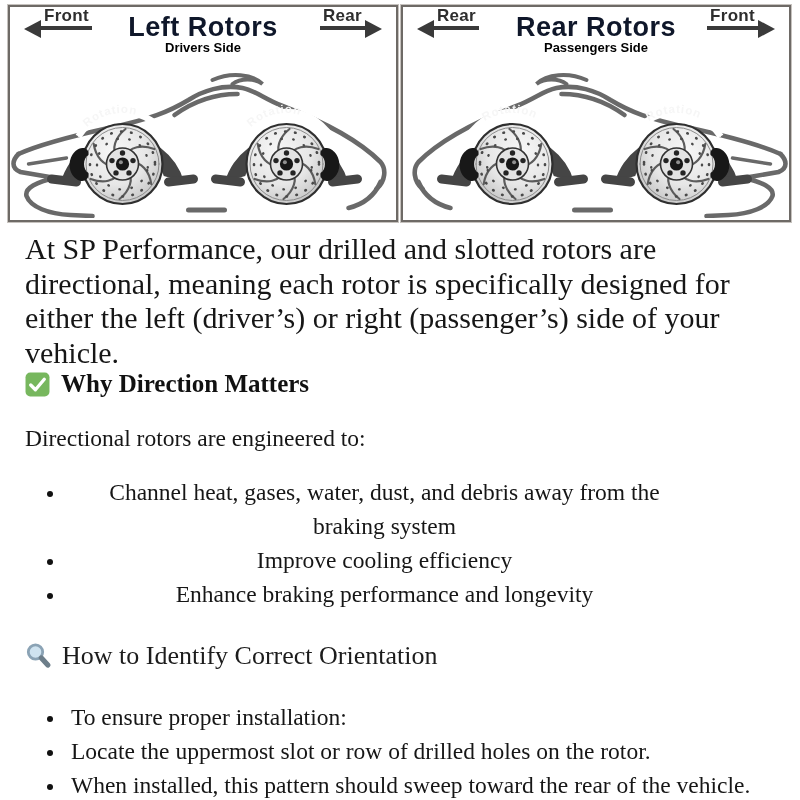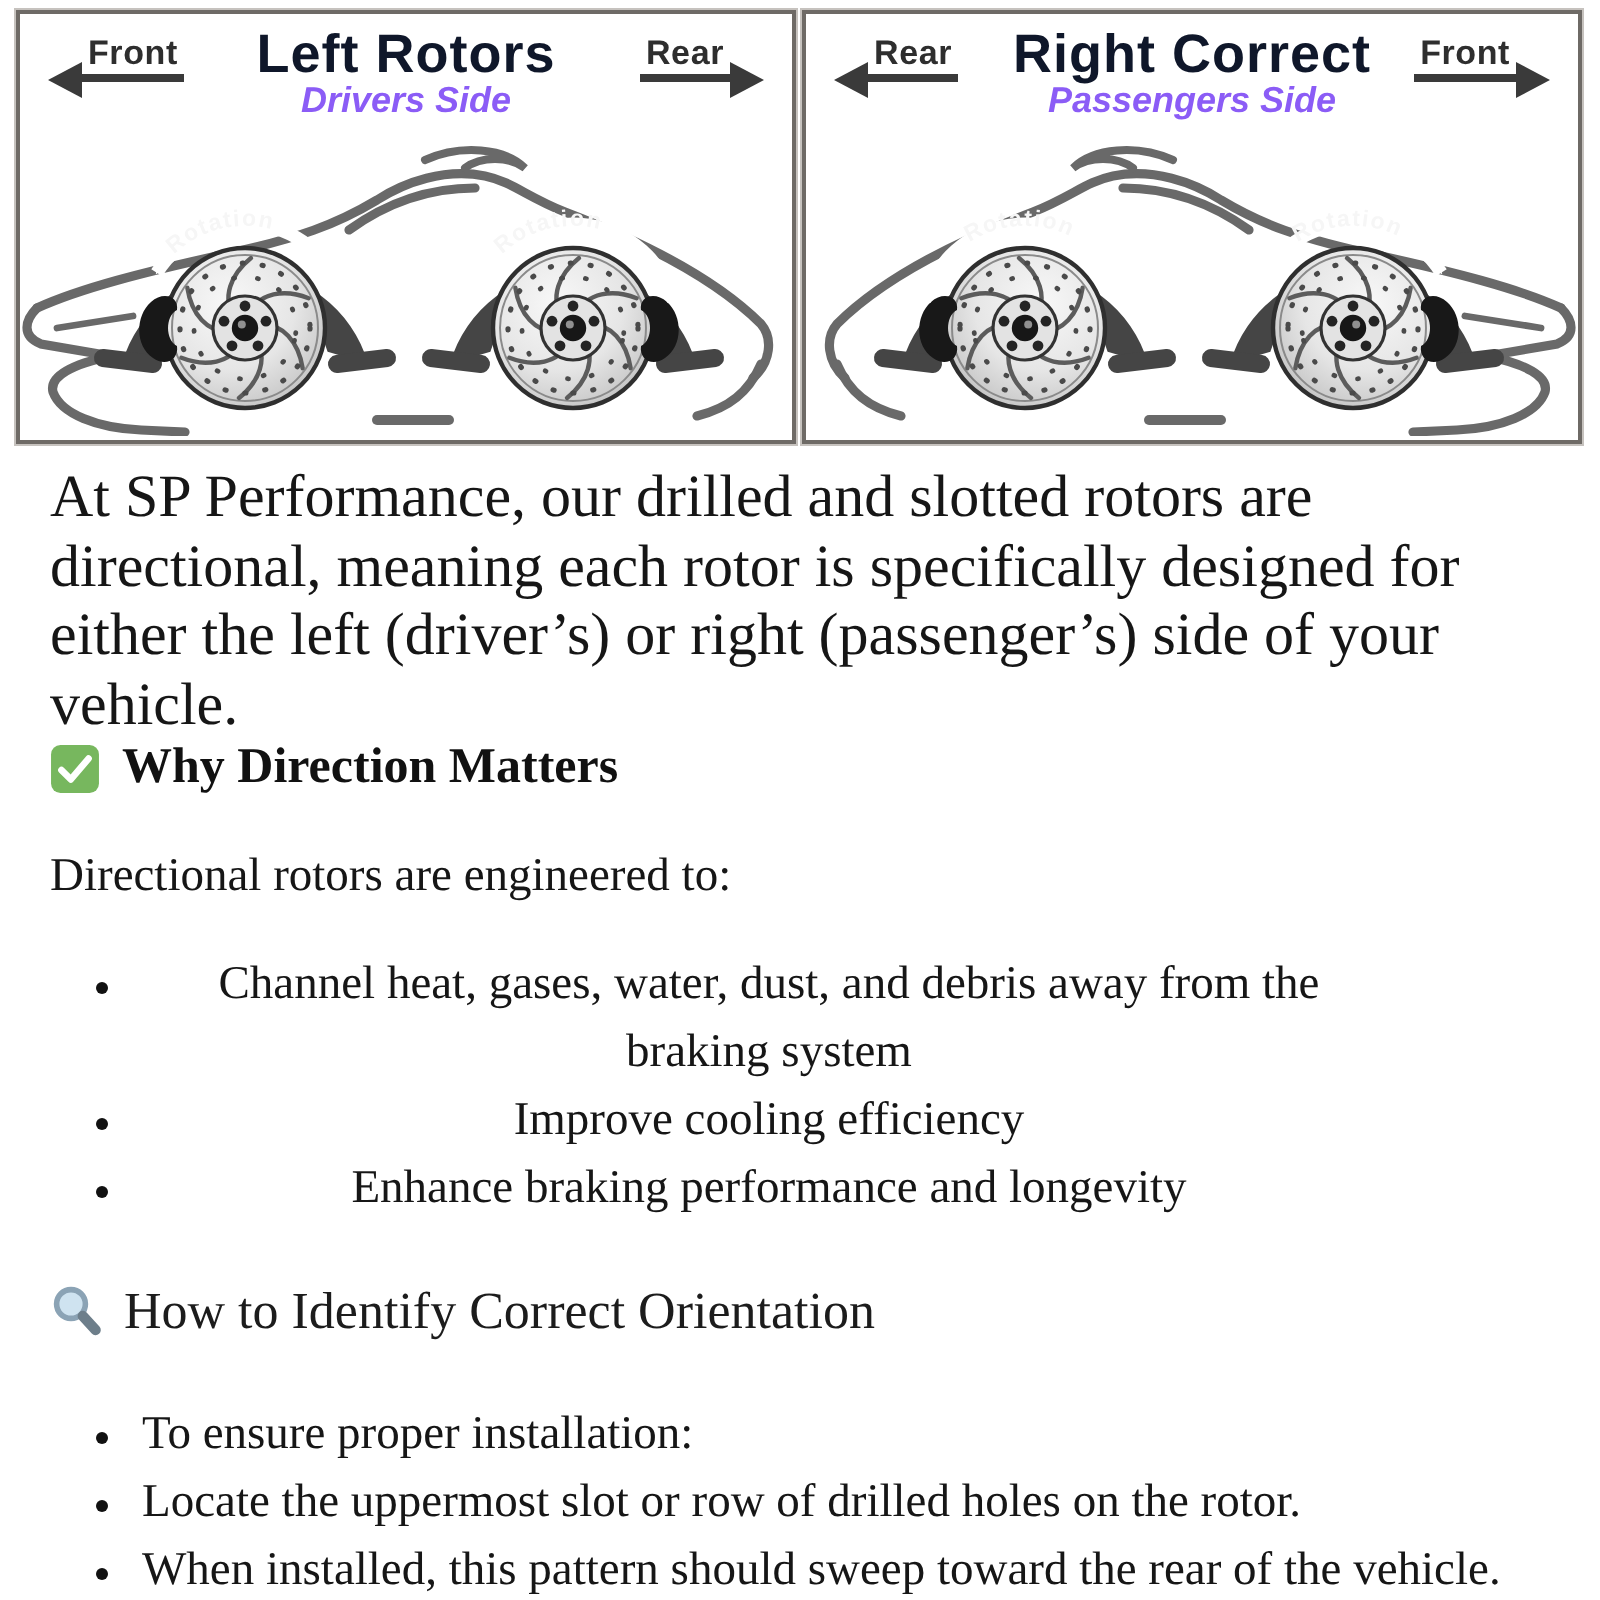--- a/index.html
+++ b/index.html
@@ -10,22 +10,22 @@
   }
   
   .diagram { display:flex; gap:3px; margin:5px 8px 0 8px; }
   .panel {
     position:relative; width:390px; height:217px; background:#fff;
     border:2px solid #6e6a66; box-shadow:0 0 0 1px #c6c2be;
     font-family:"Liberation Sans", sans-serif; overflow:hidden;
   }
   .titles { text-align:center; padding-top:6px; line-height:1.05; }
   .panel-title { font-size:27px; font-weight:800; color:#0f172a; letter-spacing:.5px; }
-  .panel-sub { font-size:18px; font-weight:700; font-style:italic; color:#8b5cf6; }
-  .dir { position:absolute; top:11px; display:flex; align-items:flex-end; color:#2e2e2e; }
+  .panel-sub { font-size:13px; font-weight:700; color:#000000; }
+  .dir { position:absolute; top:0; display:flex; align-items:flex-end; color:#2e2e2e; }
   .dir .lbl { font-size:17px; font-weight:800; line-height:1; padding:0 3px 2px; border-bottom:4px solid #3a3a3a; letter-spacing:.3px; }
   .dir.at-left { left:14px; } .dir.at-right { right:14px; }
   .tri { width:0; height:0; border-top:9px solid transparent; border-bottom:9px solid transparent; margin-bottom:-8px; }
   .tri.pt-left  { border-right:17px solid #3a3a3a; }
   .tri.pt-right { border-left:17px solid #3a3a3a; }
   .car-wrap { position:absolute; left:0; right:0; bottom:2px; height:152px; }
   .car-wrap svg { display:block; width:100%; height:100%; }
   
   article { padding:10px 28px 0 25px; }
   .intro { font-size:30px; line-height:34.6px; max-width:722px; }
@@ -155,21 +155,21 @@
       </svg>
     </div>
   </section>
 
   <section class="panel">
     <div class="dir at-left">
       <span class="tri pt-left"></span>
       <span class="lbl">Rear</span>
     </div>
     <div class="titles">
-      <div class="panel-title">Right Correct</div>
+      <div class="panel-title">Rear Rotors</div>
       <div class="panel-sub">Passengers Side</div>
     </div>
     <div class="dir at-right">
       <span class="lbl">Front</span>
       <span class="tri pt-right"></span>
     </div>
     <div class="car-wrap">
       <svg viewBox="0 0 385 152">
         <g transform="translate(385,0) scale(-1,1)">
             <use href="#car-left"></use>

